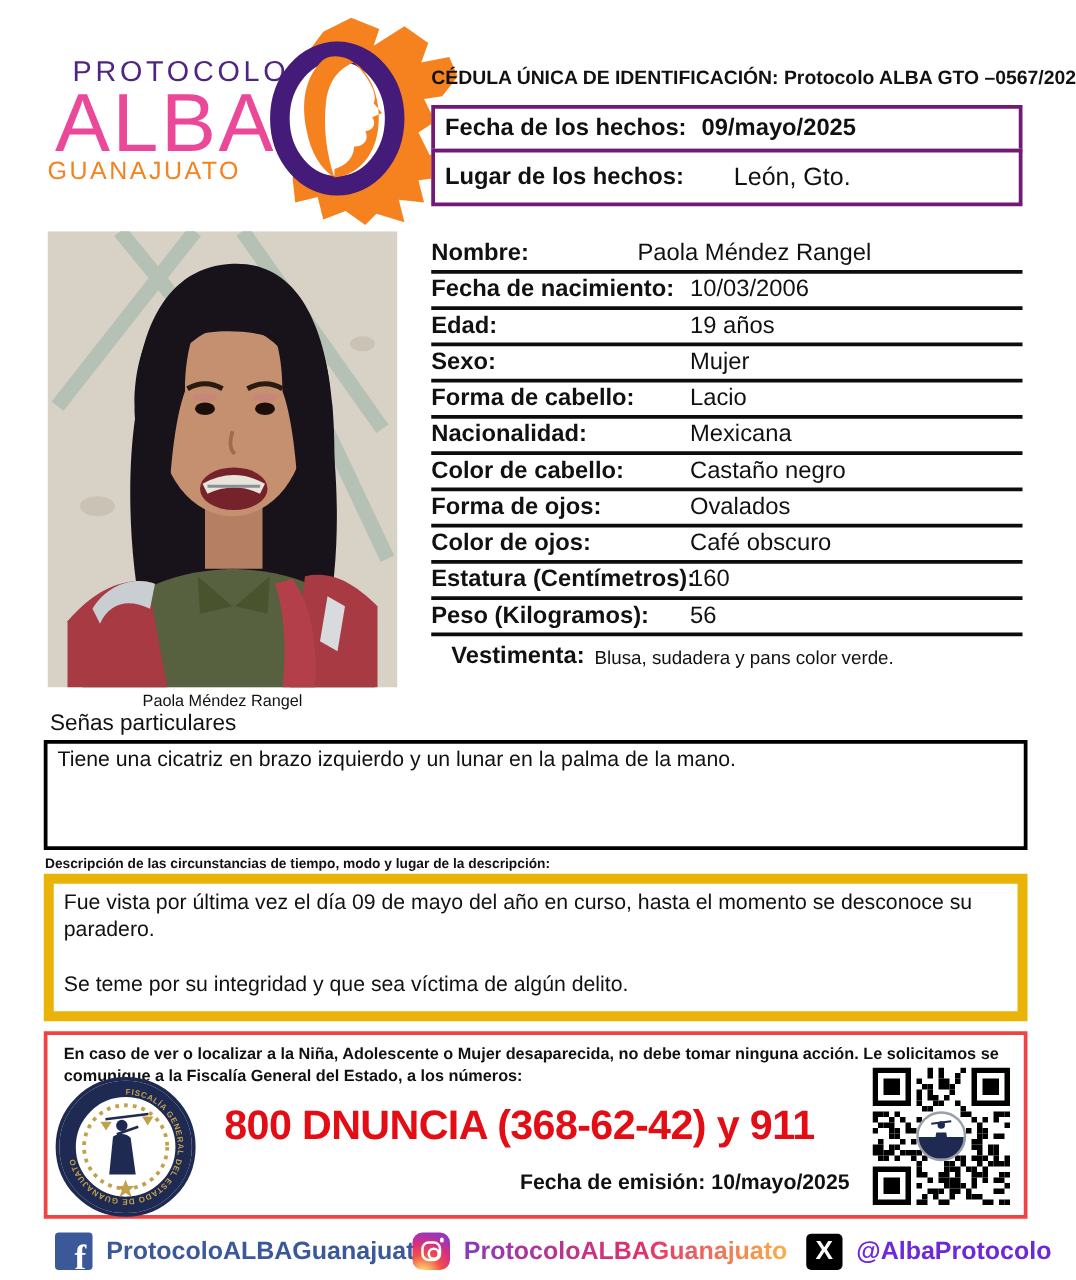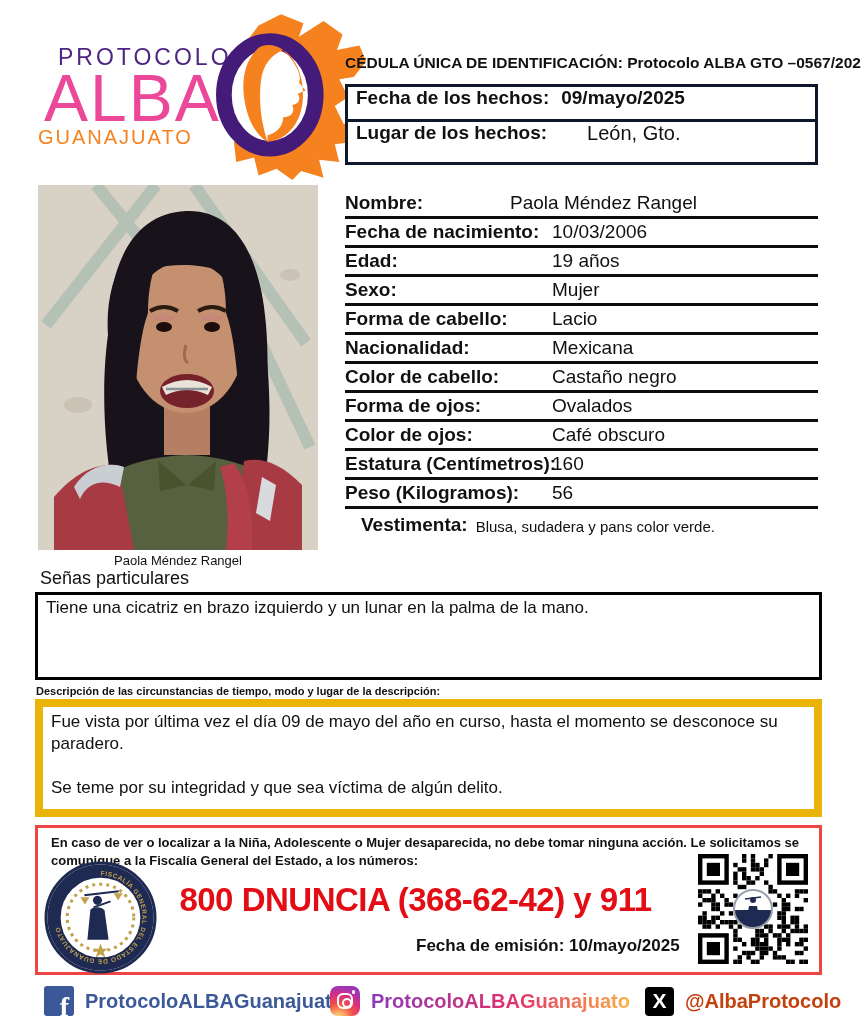--- a/index.html
+++ b/index.html
@@ -7,21 +7,21 @@
         font-family:"Liberation Sans", sans-serif;color:#111;}
   
   .logo{position:absolute;left:36px;top:38px;width:330px;height:140px;}
   .logo-l1{position:absolute;left:22px;top:6px;font-size:23px;letter-spacing:3px;color:#4E2583;font-weight:500;}
   .logo-l2{position:absolute;left:8px;top:22px;font-size:66px;letter-spacing:2px;color:#ec4899;font-weight:500;}
   .logo-l3{position:absolute;left:2px;top:88px;font-size:20px;letter-spacing:2px;color:#F5821F;font-weight:normal;}
   .emblem{position:absolute;left:150px;top:-26px;}
   
   .doc-title{position:absolute;left:345px;top:54px;width:516px;font-size:15.5px;font-weight:bold;white-space:nowrap;}
   .hboxes{position:absolute;left:345px;top:84px;width:473px;}
-  .hbox{box-sizing:border-box;border:3px solid #0f172a;display:flex;padding-left:8px;background:#fff;}
+  .hbox{box-sizing:border-box;border:3px solid #701a75;display:flex;align-items:center;padding-left:8px;background:#fff;}
   .hbox1{height:38px;font-size:19px;}
   .hbox2{height:46px;margin-top:-3px;font-size:19px;}
   .hbox .hlabel{font-weight:bold;}
   .hbox1 .hval{font-weight:bold;margin-left:12px;}
   .hbox2 .hval{font-weight:normal;font-size:20px;margin-left:40px;}
   
   .photo{position:absolute;left:38px;top:185px;width:280px;height:365px;margin:0;}
   .caption{position:absolute;left:38px;top:553px;width:280px;text-align:center;font-size:13px;}
   
   .fields{position:absolute;left:345px;top:190px;width:473px;}
@@ -53,21 +53,21 @@
   .qr{position:absolute;right:5px;top:20px;width:122px;height:122px;background:#fff;}
   .qr svg{position:absolute;left:6px;top:6px;}
   .qr-seal{position:absolute;left:41px;top:41px;width:40px;height:40px;border-radius:50%;
            background:linear-gradient(#ffffff 52%, #1E2A52 52%);border:2px solid #9aa0ab;box-sizing:border-box;}
   .qr-seal svg{position:absolute;left:5px;top:3px;}
   
   .sg{position:absolute;top:985px;display:flex;align-items:center;gap:11px;height:32px;}
   .sg-fb{left:44px;} .sg-ig{left:330px;} .sg-x{left:645px;}
   .handle{font-size:20px;font-weight:bold;white-space:nowrap;}
   .fb-handle{color:#3B5998;}
-  .x-handle{color:#c2410c;}
+  .x-handle{color:#6d28d9;}
   .grad-text{background:linear-gradient(90deg,#8a3ab9 0%,#e1306c 55%,#fcaf45 100%);
              -webkit-background-clip:text;background-clip:text;color:transparent;}
   .fb-icon{width:30px;height:30px;background:#3B5998;border-radius:3px;position:relative;overflow:hidden;flex:0 0 auto;}
   .fb-icon span{position:absolute;right:5px;bottom:-7px;color:#fff;font-size:28px;font-weight:bold;
                 font-family:"Liberation Serif",serif;}
   .ig-icon{width:30px;height:30px;border-radius:8px;position:relative;flex:0 0 auto;
            background:radial-gradient(circle at 28% 110%,#fed373 8%,#f15245 38%,#d92e7f 62%,#9b36b7 82%,#8a3ab9 100%);}
   .ig-icon .lens{position:absolute;left:7px;top:7px;width:16px;height:16px;border:2.5px solid #fff;
                  border-radius:6px;box-sizing:border-box;}
   .ig-icon .lens::after{content:"";position:absolute;left:2.5px;top:2.5px;width:6px;height:6px;

